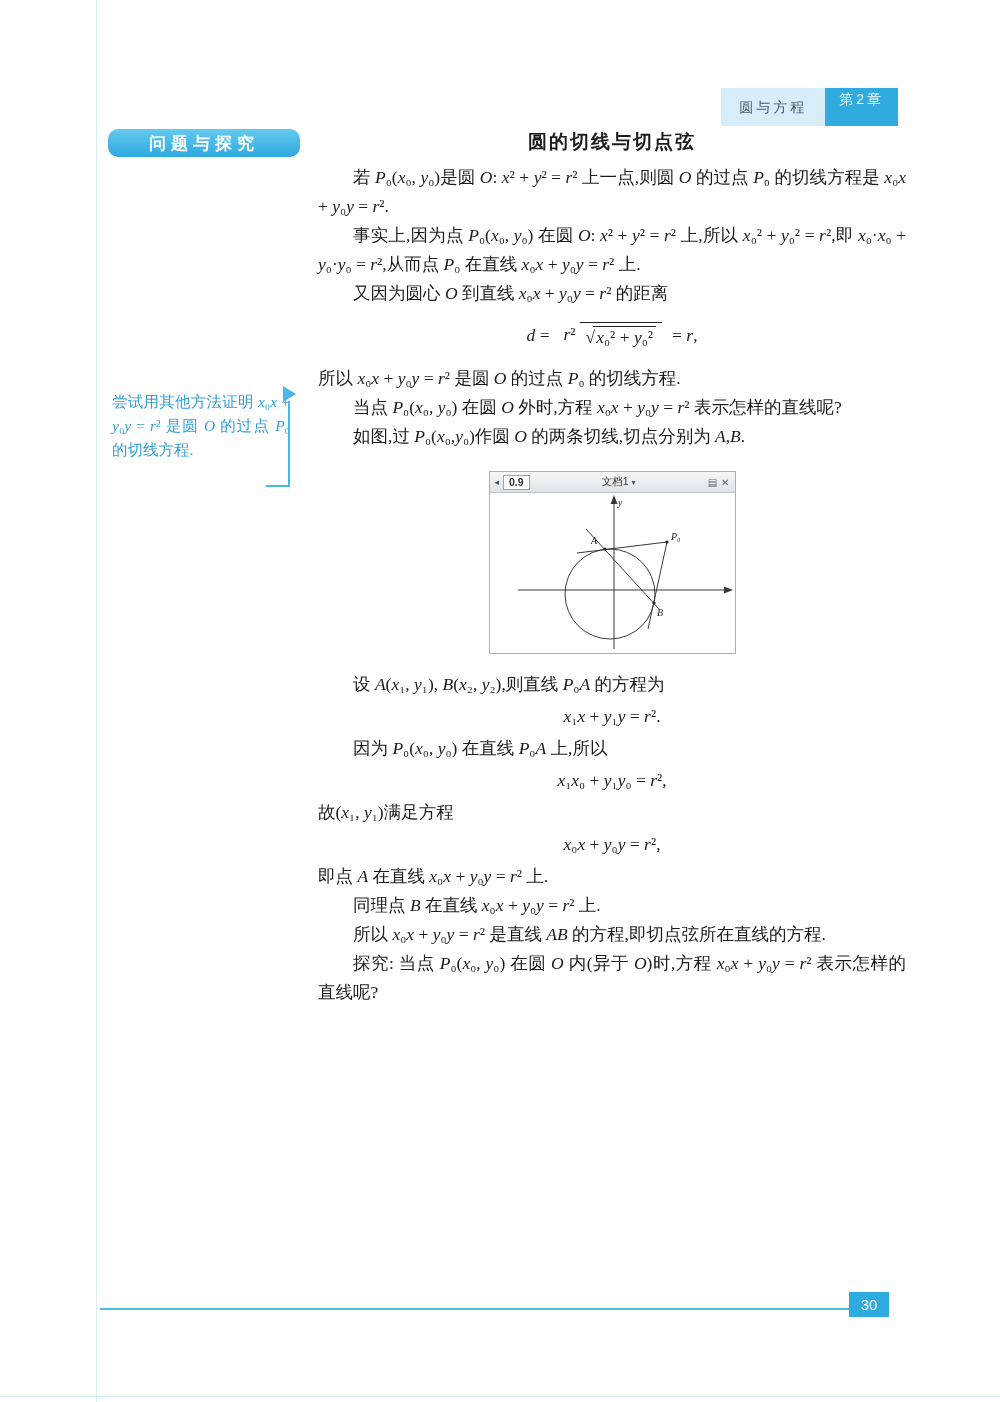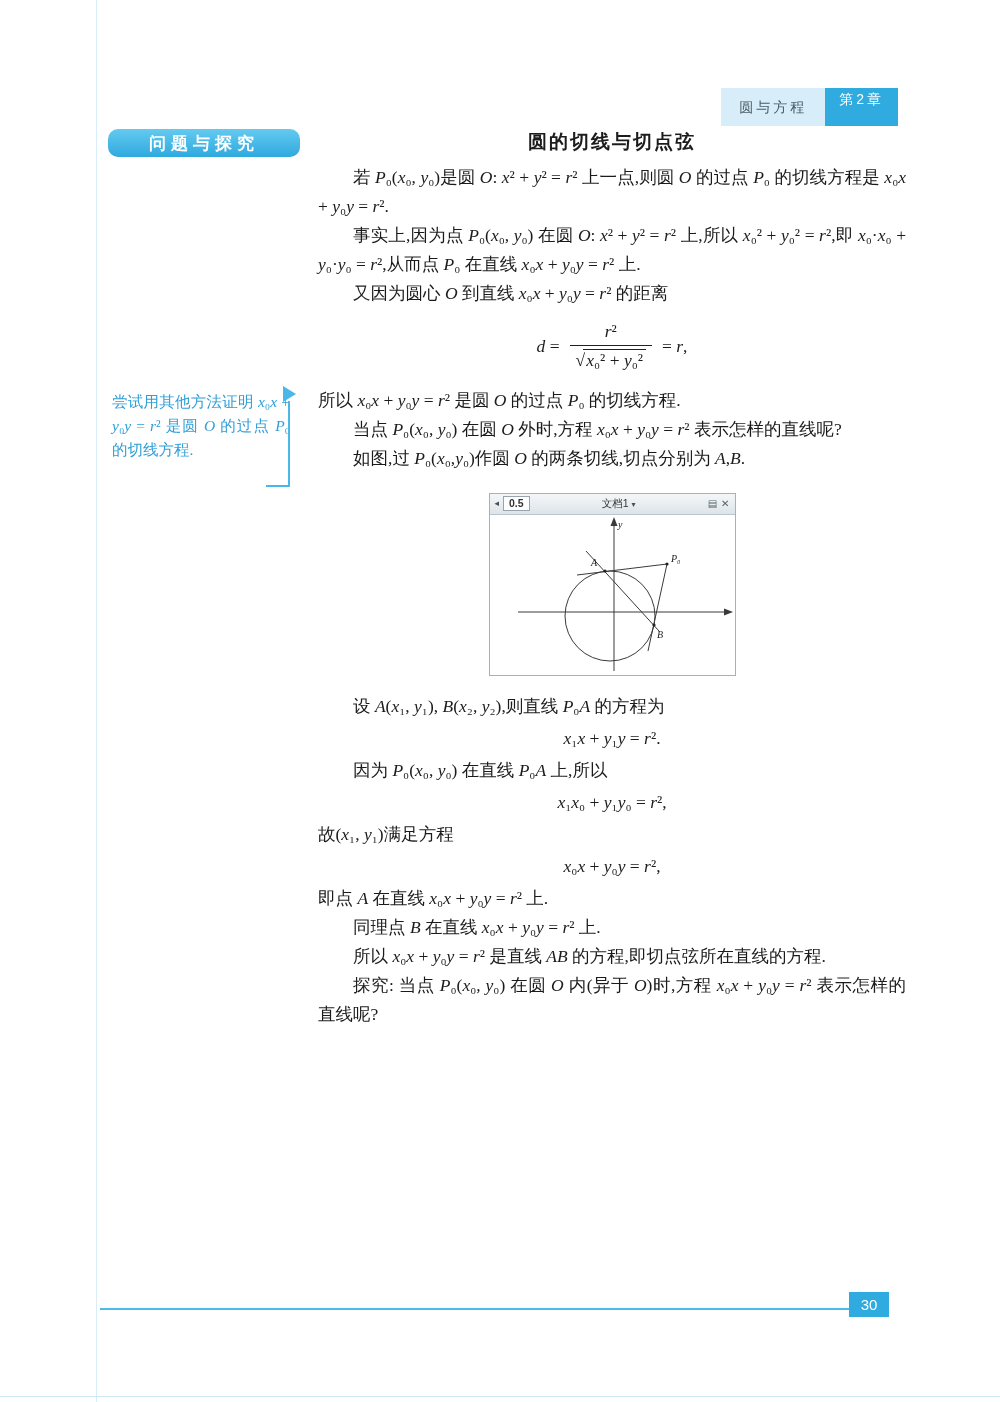--- a/index.html
+++ b/index.html
@@ -29,21 +29,21 @@
 
   
   .main{position:absolute;left:318px;top:163px;width:588px;font-size:17.5px;line-height:29px;text-align:justify;}
   .para{text-indent:2em;}
   .para.noindent{text-indent:0;}
   .formula{text-align:center;text-indent:0;margin:3px 0;}
   i{font-style:italic;}
 
   
   .display-formula{display:flex;justify-content:center;align-items:center;gap:10px;margin:13px 0 14px 0;}
-  .frac{display:inline-flex;flex-direction:column;align-items:center;line-height:1.25;}
+  .frac{display:inline-flex;flex-direction:row;align-items:center;line-height:1.25;}
   .frac .num{padding:0 4px 2px 4px;}
   .frac .den{border-top:1.3px solid #222;padding:3px 6px 0 6px;display:flex;align-items:baseline;}
   .frac .radicand{border-top:1px solid #222;padding:0 3px;margin-left:-2px;}
 
   
   .margin-note{position:absolute;left:112px;top:390px;width:178px;color:#2f9fd6;
         font-size:15.5px;line-height:24px;text-align:justify;}
   .note-arrow{position:absolute;left:283px;top:386px;width:0;height:0;
         border-left:13px solid #49b8e8;border-top:8px solid transparent;border-bottom:8px solid transparent;}
   .note-vline{position:absolute;left:288px;top:401px;width:2px;height:86px;background:#49b8e8;}
@@ -109,21 +109,21 @@
       <span>= <i>r</i>,</span>
     </div>
 
     <div class="para noindent">所以 <i>x</i>₀<i>x</i> + <i>y</i>₀<i>y</i> = <i>r</i>² 是圆 <i>O</i> 的过点 <i>P</i>₀ 的切线方程.</div>
     <div class="para">当点 <i>P</i>₀(<i>x</i>₀, <i>y</i>₀) 在圆 <i>O</i> 外时,方程 <i>x</i>₀<i>x</i> + <i>y</i>₀<i>y</i> = <i>r</i>² 表示怎样的直线呢?</div>
     <div class="para">如图,过 <i>P</i>₀(<i>x</i>₀,<i>y</i>₀)作圆 <i>O</i> 的两条切线,切点分别为 <i>A</i>,<i>B</i>.</div>
 
     <div class="figure">
       <div class="fig-bar">
         <span class="fig-back">◂</span>
-        <span class="fig-tab">0.5</span>
+        <span class="fig-tab">0.9</span>
         <span class="fig-title">
           <span>文档1</span>
           <span class="fig-caret">▾</span>
         </span>
         <span class="fig-ico">▤</span>
         <span class="fig-close">✕</span>
       </div>
       <svg class="fig-graph" width="245" height="160" viewBox="0 0 245 160">
 
         <line x1="124" y1="6" x2="124" y2="156" stroke="#3a3a3a" stroke-width="1"></line>

